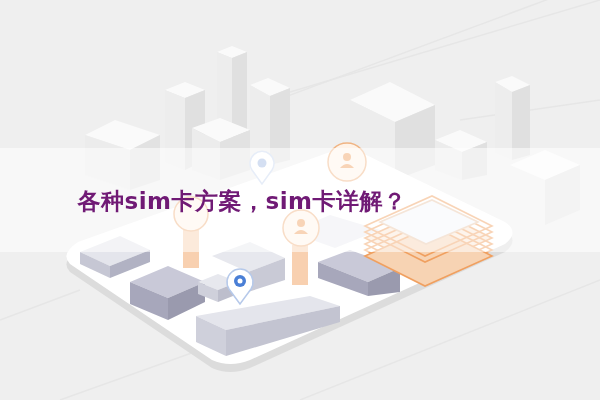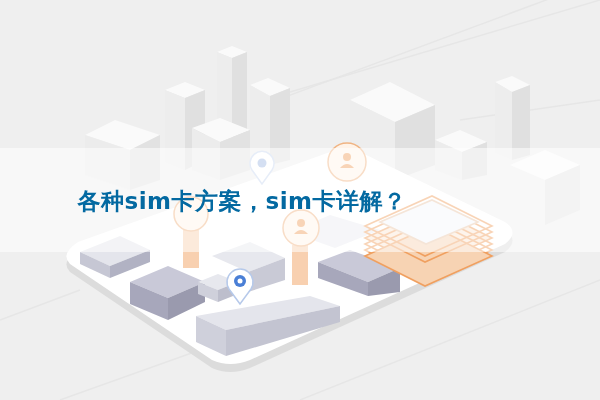--- a/index.html
+++ b/index.html
@@ -1,19 +1,19 @@
 <!DOCTYPE html>
 <html><head>
 <meta charset="utf-8">
 <style>
   html, body { margin: 0; padding: 0; }
   body { width: 600px; height: 400px; overflow: hidden; background: #efefef; position: relative; font-family: "DejaVu Sans", sans-serif; }
   .scene { position: absolute; left: 0; top: 0; width: 600px; height: 400px; }
   .band { position: absolute; left: 0; top: 148px; width: 600px; height: 104px; background: rgba(255,255,255,0.55); }
-  .title { position: absolute; left: 0; top: 186px; width: 484px; text-align: center; font-size: 23px; font-weight: bold; color: #0369a1; letter-spacing: 0.5px; }
+  .title { position: absolute; left: 0; top: 186px; width: 484px; text-align: center; font-size: 23px; font-weight: bold; color: #701a75; letter-spacing: 0.5px; }
 </style>
 </head>
 <body>
 
 <svg class="scene" viewBox="0 0 600 400" xmlns="http://www.w3.org/2000/svg">
 
   <g stroke="#e6e6e6" stroke-width="1.5">
     <line x1="250" y1="110" x2="600" y2="-20"></line>
     <line x1="280" y1="95" x2="600" y2="0"></line>
     <line x1="0" y1="320" x2="80" y2="290"></line>

